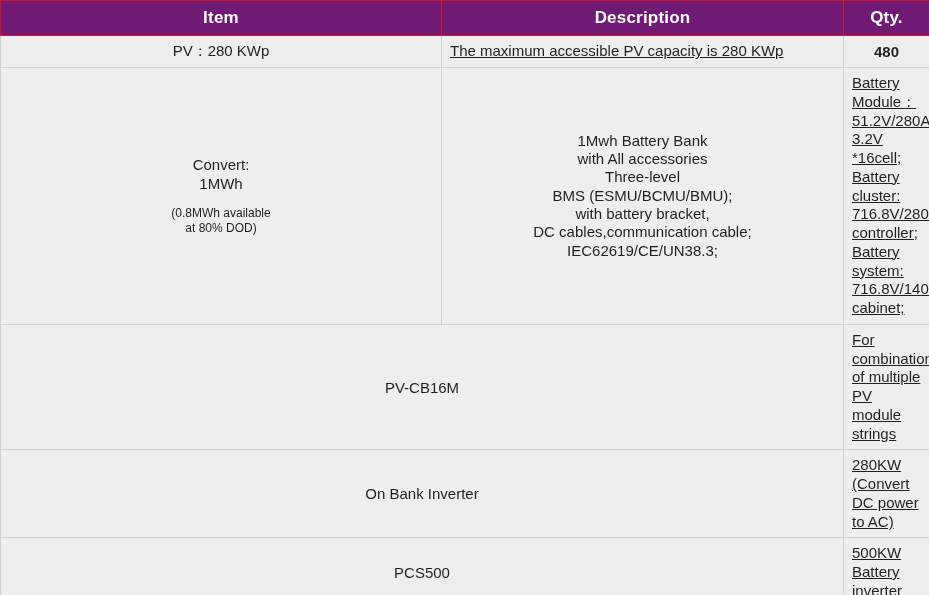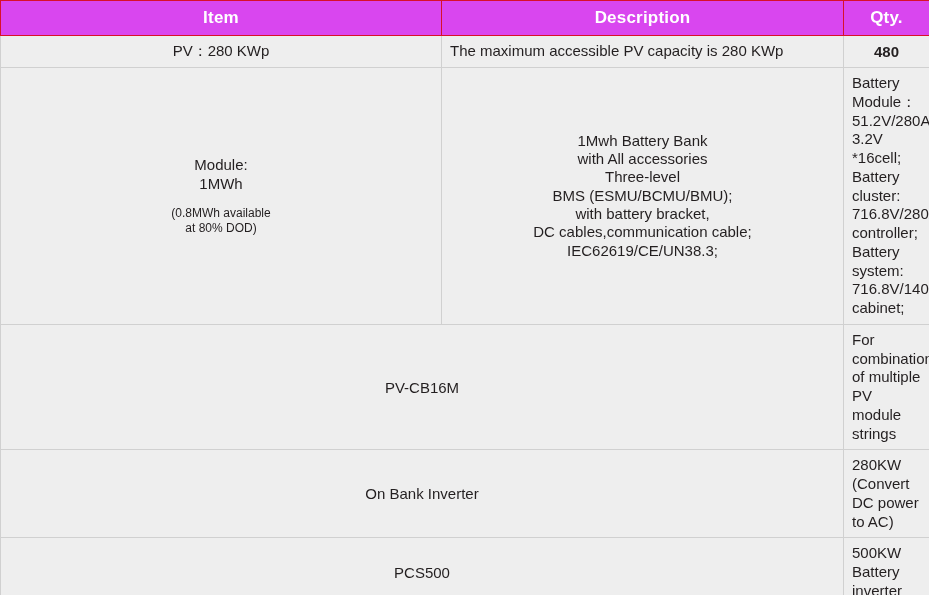--- a/index.html
+++ b/index.html
@@ -14,21 +14,21 @@
     color: #231f20;
     overflow: hidden;
   }
   table.spec-table {
     border-collapse: collapse;
     width: 929px;
     table-layout: fixed;
     border: 1px solid #d9d9d9;
   }
   table.spec-table th {
-    background: #d946ef;
+    background: #701a75;
     color: #ffffff;
     font-size: 17px;
     font-weight: bold;
     text-align: center;
     padding: 7px 4px;
     border: 1px solid #d8112a;
     letter-spacing: .2px;
   }
   table.spec-table td {
     border: 1px solid #d0d0d0;
@@ -38,20 +38,21 @@
     background: #eeeeee;
   }
   td.item-cell {
     text-align: center;
     background: #ececec;
   }
   td.desc-cell {
     text-align: left;
     background: #eeeeee;
     line-height: 1.25;
+    text-decoration: underline;
   }
   td.qty-cell {
     text-align: center;
     background: #eeeeee;
     font-weight: bold;
   }
   td.battery-label {
     text-align: center;
     background: #ececec;
     line-height: 1.3;
@@ -92,21 +93,21 @@
   <tbody>
 
     <tr style="height:32px">
       <td class="item-cell">PV：280 KWp</td>
       <td class="desc-cell">The maximum accessible PV capacity is   280 KWp</td>
       <td class="qty-cell">480</td>
     </tr>
 
     <tr style="height:148px">
       <td class="battery-label" style="padding:4px 2px">
-        <span class="battery-title multiline">Module:
+        <span class="battery-title multiline">Convert:
 1MWh</span>
         <span class="battery-sub multiline">(0.8MWh available
 at 80% DOD)</span>
       </td>
       <td class="item-cell multiline tight">1Mwh Battery Bank
 with All accessories
 Three-level
 BMS (ESMU/BCMU/BMU);
 with battery bracket,
 DC cables,communication cable;

